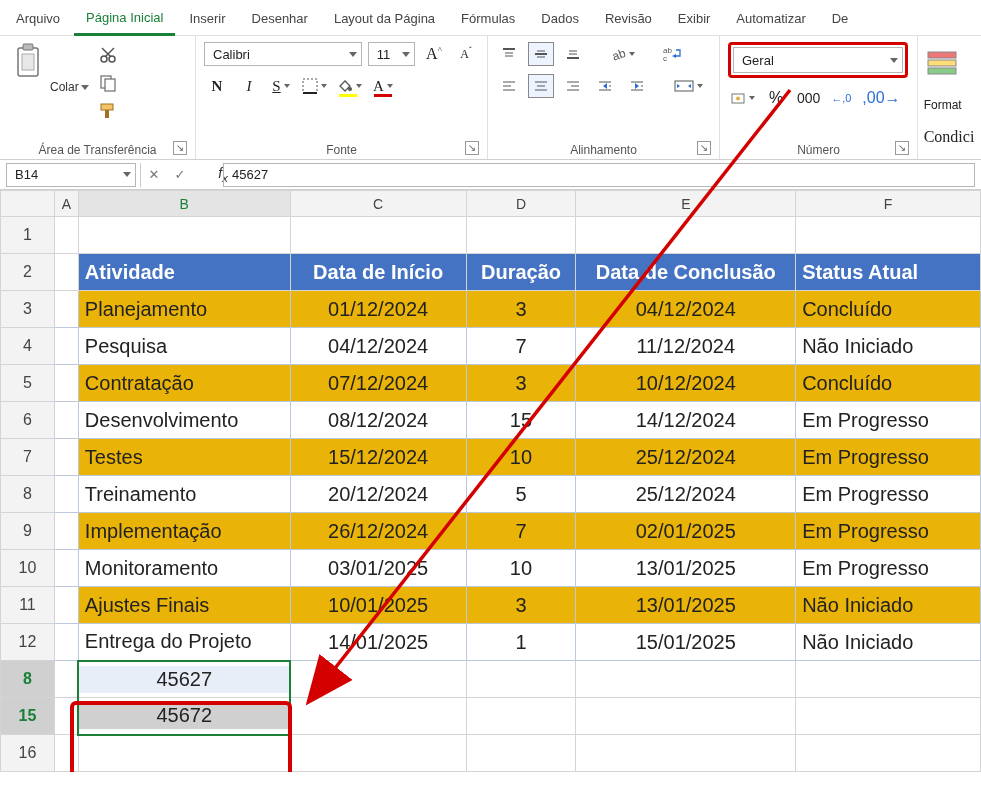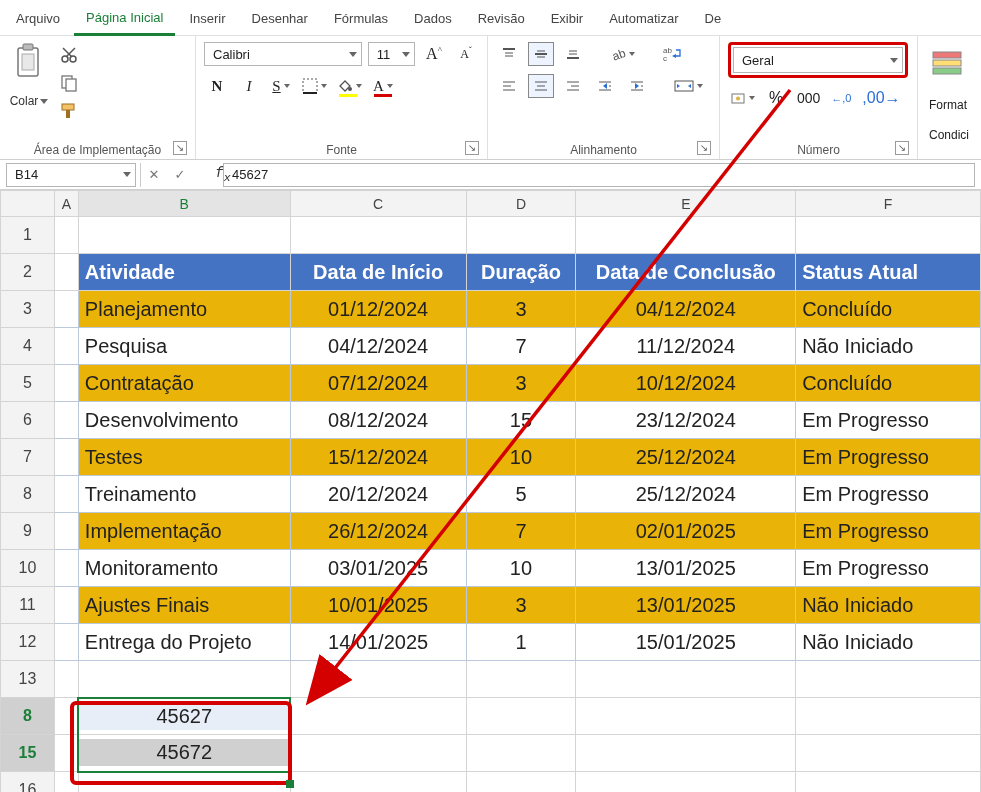--- a/index.html
+++ b/index.html
@@ -73,22 +73,21 @@
     font-size: 10px;
     line-height: 12px;
     text-align: center;
     color: #666;
     cursor: pointer;
   }
 
   
   .clip-left {
     display: flex;
-    flex-direction: column;
-    align-items: center;
+    align-items: flex-end;
     margin-right: 6px;
   }
   .paste-big {
     width: 42px;
     height: 52px;
     display: flex;
     flex-direction: column;
     align-items: center;
     justify-content: flex-start;
     cursor: pointer;
@@ -204,21 +203,21 @@
     border:1px solid #b5b5b5;
     margin:2px 4px 2px 6px;
     height:24px;
     display:flex;
     align-items:center;
     justify-content:space-between;
     padding:0 4px 0 8px;
     font-size:13px;
   }
   .fb-btn{width:26px;height:24px;display:flex;align-items:center;justify-content:center;color:#777;cursor:pointer;}
-  .fx{font-style:italic;font-family:Liberation Mono, monospace;font-size:14px;color:#333;padding-left:34px;}
+  .fx{font-style:italic;font-family:Liberation Sans, sans-serif;font-size:14px;color:#333;padding-left:34px;}
   .formula-input{
     flex:1;
     border:1px solid #b5b5b5;
     height:24px;
     margin:2px 6px 2px 4px;
     padding:0 8px;
     display:flex;
     align-items:center;
     font-size:13px;
   }
@@ -310,20 +309,21 @@
   }
 </style>
 </head>
 <body>
 
 <div class="tabs" id="tabs-container">
     <div class="tab">Arquivo</div>
     <div class="tab active">Página Inicial</div>
     <div class="tab">Inserir</div>
     <div class="tab">Desenhar</div>
+    <div class="tab">Layout da Página</div>
     <div class="tab">Fórmulas</div>
     <div class="tab">Dados</div>
     <div class="tab">Revisão</div>
     <div class="tab">Exibir</div>
     <div class="tab">Automatizar</div>
     <div class="tab">De</div>
   </div>
 
 <div class="ribbon">
 
@@ -361,21 +361,21 @@
         </div>
         <div class="mini-btn">
           <svg width="20" height="18" viewBox="0 0 20 18">
             <rect x="3" y="2" width="12" height="6" fill="#f4c267" stroke="#a07020"></rect>
             <rect x="7" y="8" width="4" height="8" fill="#a07020"></rect>
           </svg>
         </div>
       </div>
     </div>
     <div class="group-label">
-      <span>Área de Implementação</span>
+      <span>Área de Transferência</span>
       <span class="group-launcher">↘</span>
     </div>
   </div>
 
   <div class="group" style="width:292px;">
     <div class="group-body">
       <div class="font-rows" style="width:100%;">
         <div class="row">
           <div class="combo font-name">
             <span>Calibri</span>
@@ -569,21 +569,21 @@
 
   <div class="group" style="width:62px;border-right:none;">
     <div class="group-body" style="justify-content:center;">
       <div class="styles-partial">
         <svg class="cf-icon" viewBox="0 0 36 36">
           <rect x="4" y="6" width="28" height="6" fill="#e77" stroke="#888"></rect>
           <rect x="4" y="14" width="28" height="6" fill="#fd7" stroke="#888"></rect>
           <rect x="4" y="22" width="28" height="6" fill="#8c8" stroke="#888"></rect>
         </svg>
         <div style="font-size:12px;">Format</div>
-        <div style="font-size:12px;">Condici</div>
+        <div style="font-size:16px;font-family:Liberation Serif, serif;">Condici</div>
       </div>
     </div>
   </div>
 
 </div>
 
 <div class="namebar">
   <div class="name-box">
     <span>B14</span>
     <svg width="8" height="5">
@@ -719,21 +719,21 @@
           <td class="cell">
             <div class="body-cell">Desenvolvimento</div>
           </td>
           <td class="cell">
             <div class="body-cell center">08/12/2024</div>
           </td>
           <td class="cell">
             <div class="body-cell center">15</div>
           </td>
           <td class="cell">
-            <div class="body-cell center">23/12/2024</div>
+            <div class="body-cell center">14/12/2024</div>
           </td>
           <td class="cell">
             <div class="body-cell">Em Progresso</div>
           </td>
         </tr>
         <tr class="band-even">
           <th class="row-head">7</th>
           <td class="cell"></td>
           <td class="cell">
             <div class="body-cell">Testes</div>
@@ -838,29 +838,20 @@
           </td>
           <td class="cell">
             <div class="body-cell center">1</div>
           </td>
           <td class="cell">
             <div class="body-cell center">15/01/2025</div>
           </td>
           <td class="cell">
             <div class="body-cell">Não Iniciado</div>
           </td>
-        </tr>
-        <tr>
-          <th class="row-head">13</th>
-          <td class="cell"></td>
-          <td class="cell"></td>
-          <td class="cell"></td>
-          <td class="cell"></td>
-          <td class="cell"></td>
-          <td class="cell"></td>
         </tr>
         <tr>
           <th class="row-head sel">8</th>
           <td class="cell"></td>
           <td class="cell sel-border-left sel-border-right sel-border-top sel-cursor">
             <div class="val-center" style="background: rgb(232, 238, 248);">45627</div>
           </td>
           <td class="cell"></td>
           <td class="cell"></td>
           <td class="cell"></td>

